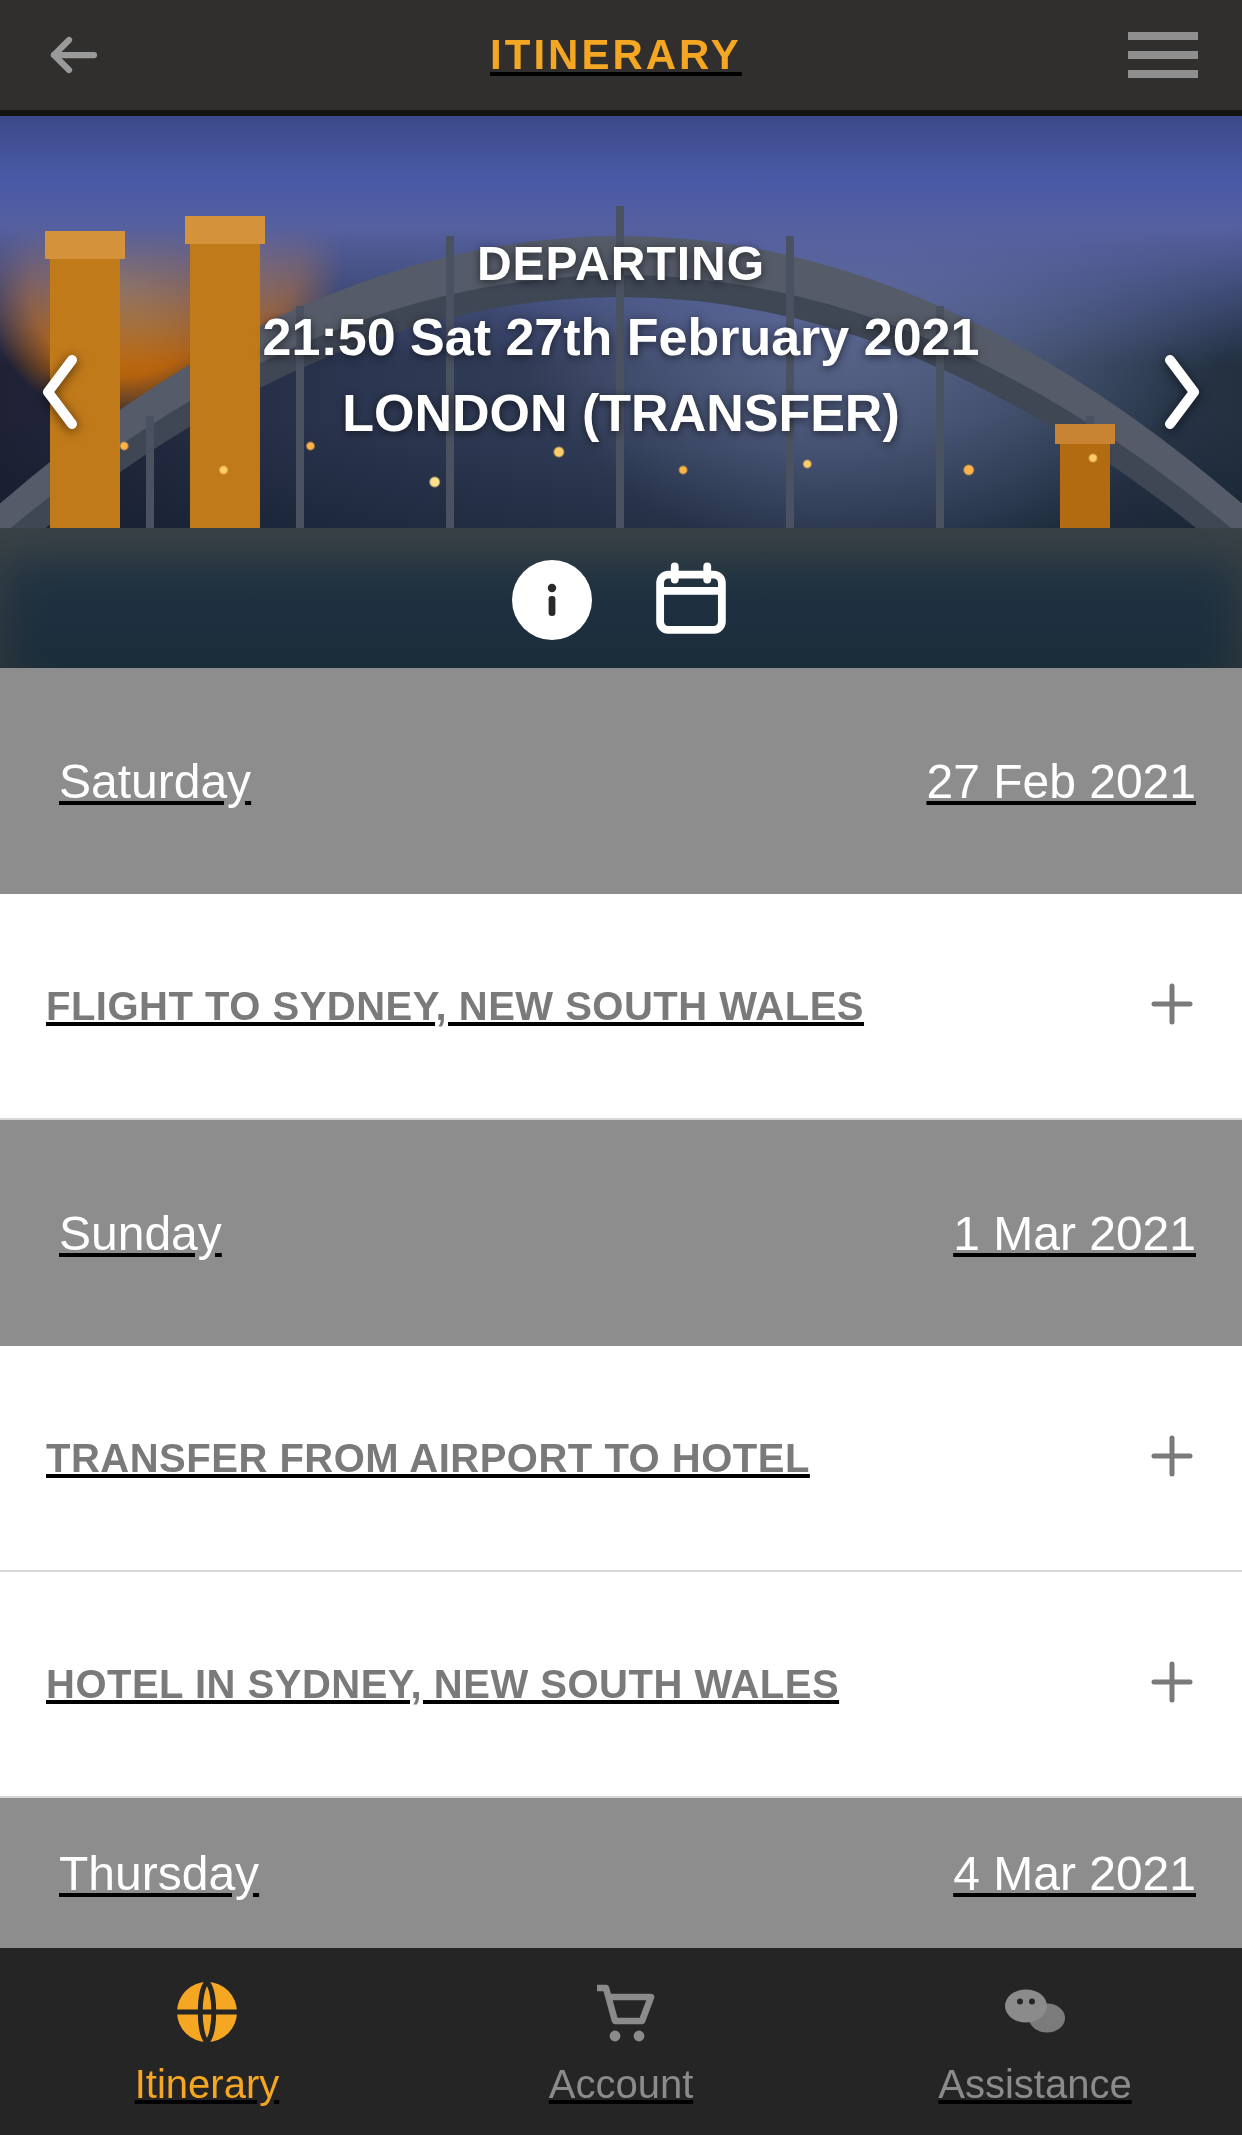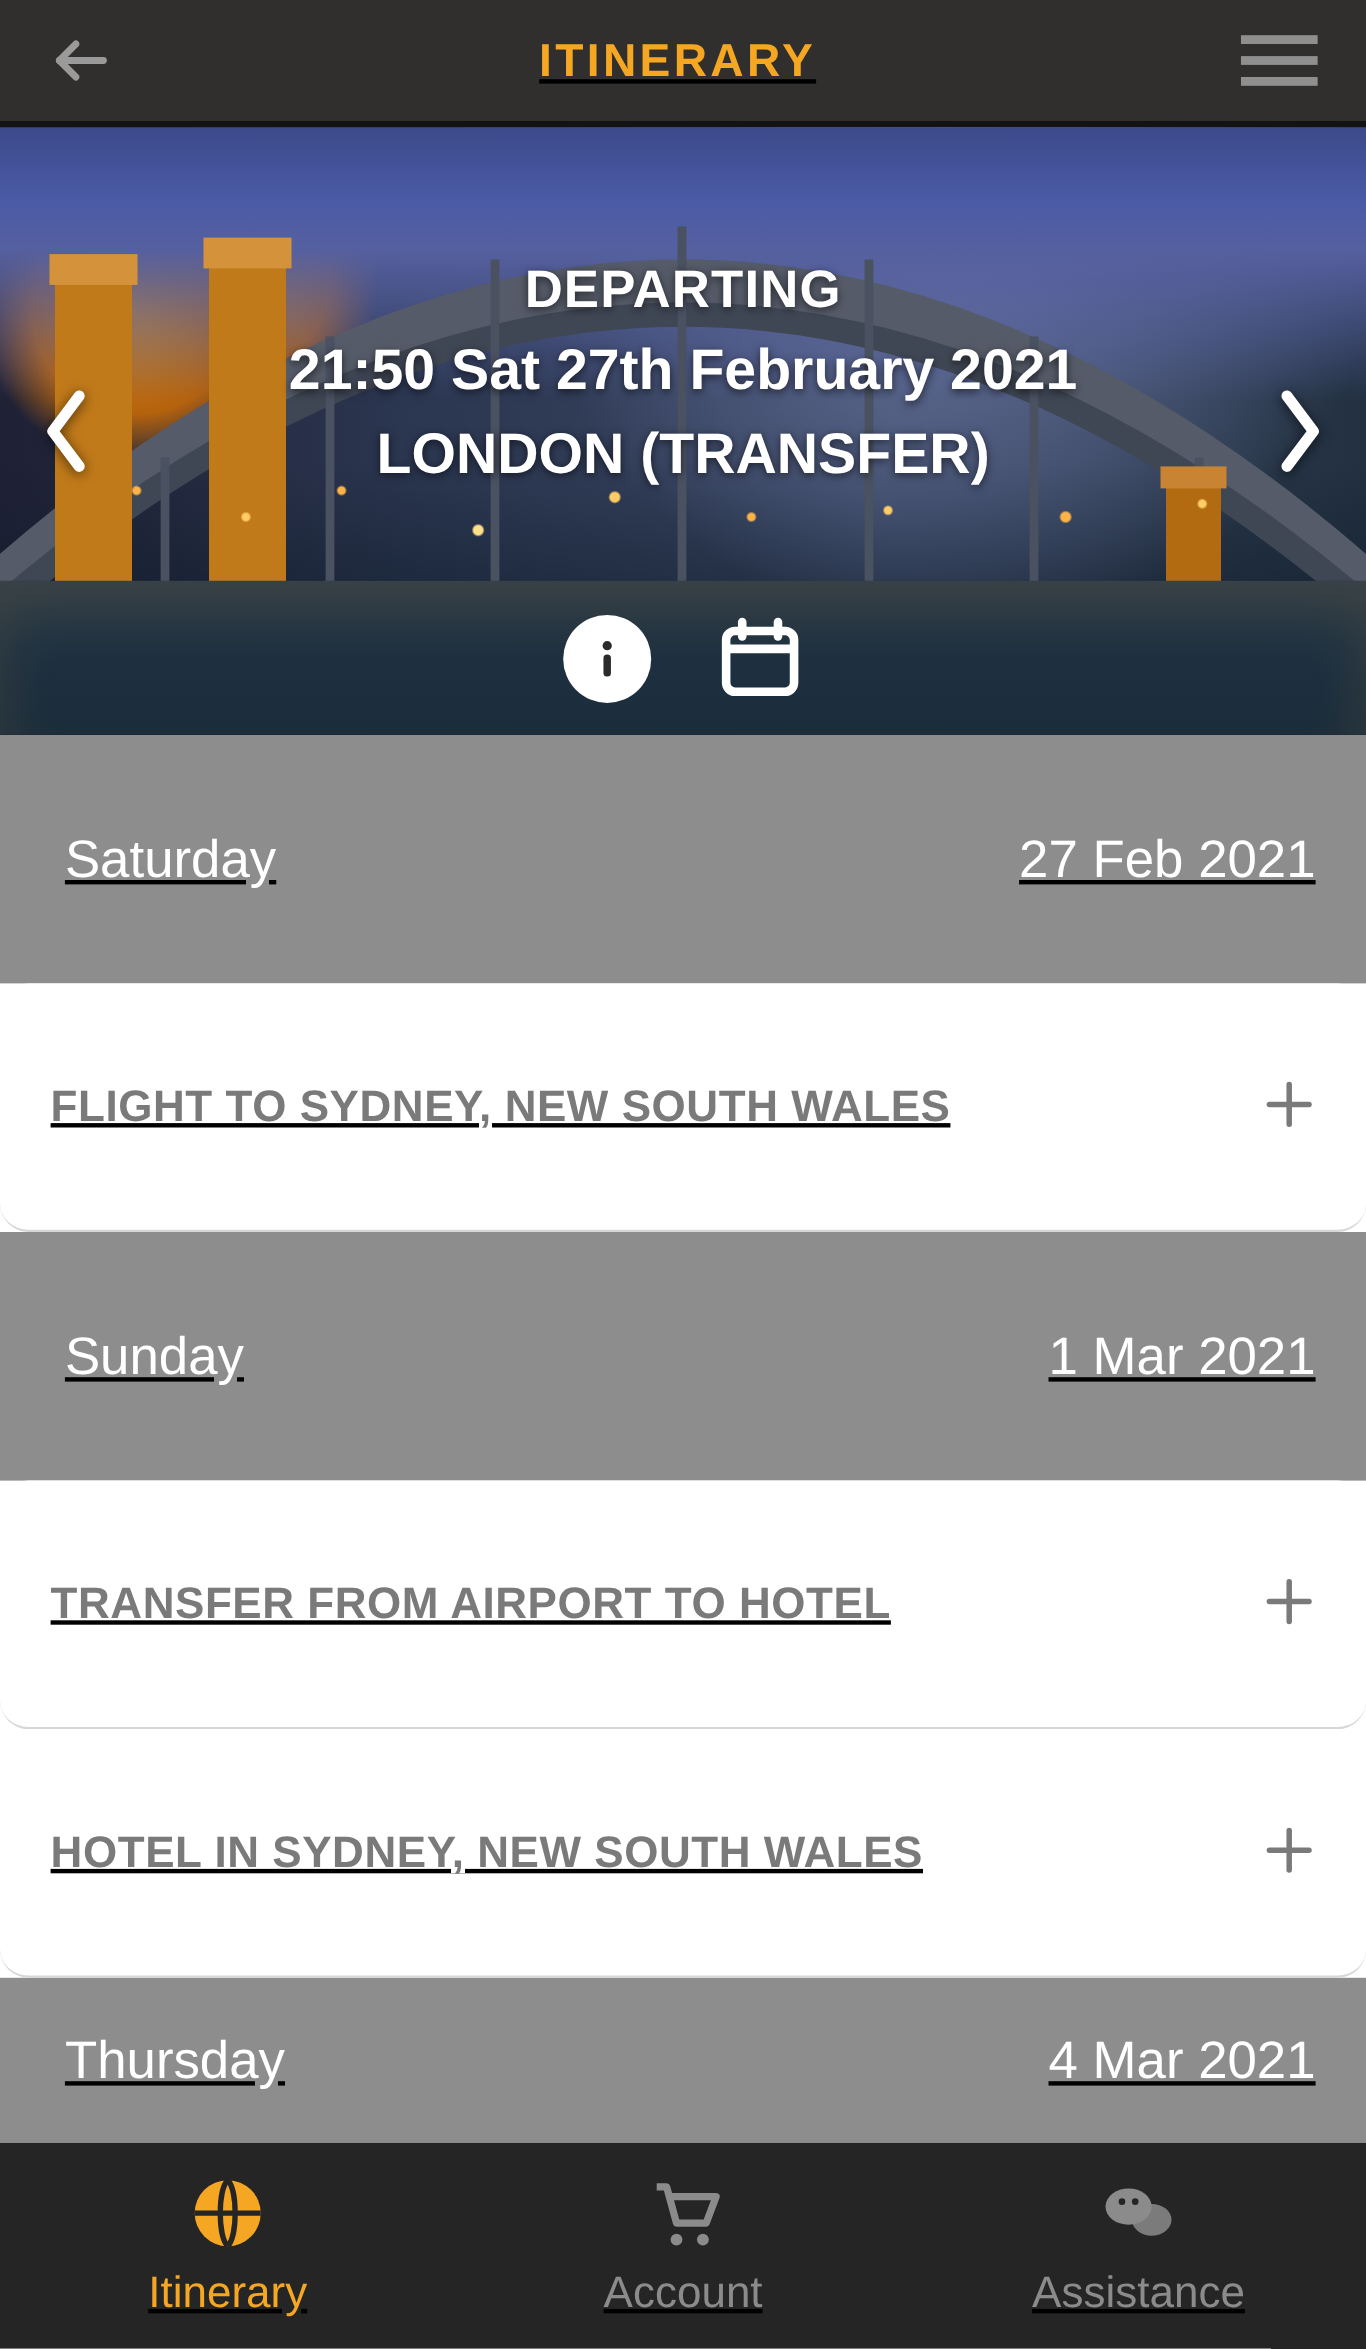--- a/index.html
+++ b/index.html
@@ -43,21 +43,21 @@
   .hero-nav svg { filter:drop-shadow(0 2px 6px rgba(0,0,0,0.6)); stroke:#fff;}
   .hero-actions { position:absolute; bottom:26px; left:0; right:0; display:flex; justify-content:center; gap:60px;}
   .round { width:80px;height:80px; border-radius:50%; background:#fff; display:flex;align-items:center;justify-content:center;}
   .round svg { fill:#2a2a2a;}
   .square svg { fill:#fff; }
   
   .day { background:#8d8d8d; color:#fff; height:226px; display:flex; align-items:center; justify-content:space-between; padding:0 46px;}
   .day .name { font-size:48px; font-weight:400;margin-left:13px;}
   .day .date { font-size:48px; font-weight:400;}
   
-  .item { background:#fff; color:#7a7a7a; height:226px; display:flex; align-items:center; justify-content:space-between; padding:0 46px; border-bottom:2px solid #d7d7d7;border-radius:26px;}
+  .item { background:#fff; color:#7a7a7a; height:226px; display:flex; align-items:center; justify-content:space-between; padding:0 46px; border-bottom:2px solid #d7d7d7;}
   .item:last-of-type { border-bottom:none;}
   .item .label { font-size:40px; font-weight:700; letter-spacing:0.5px;}
   .plus { color:#7a7a7a; }
   .day.short { height:150px;}
   
   .tabbar { margin-top:auto; height:210px; background:#252525; display:flex;}
   .tab { flex:1; display:flex; flex-direction:column; align-items:center; justify-content:center; gap:14px; color:#8b8b8b; font-size:40px;}
   .tab.active { color:#f5a623;}
   .tab svg { width:72px; height:72px;}
 </style>

